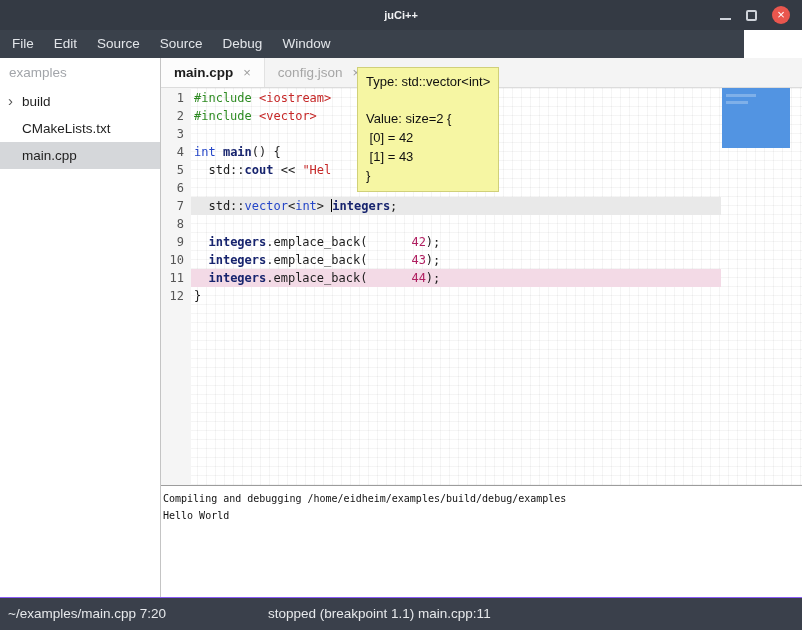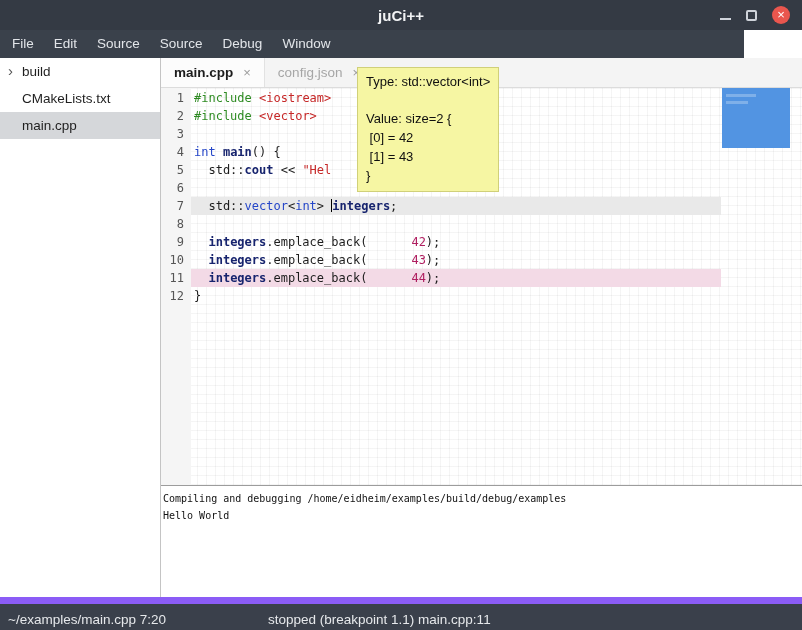--- a/index.html
+++ b/index.html
@@ -7,21 +7,21 @@
   body {
     font-family:"Liberation Sans", sans-serif;
     background:#ffffff; position:relative; overflow:hidden;
     -webkit-font-smoothing:antialiased;
   }
   .window { position:absolute; left:0; top:0; width:802px; height:630px; background:#fff; }
 
   
   .titlebar { position:absolute; left:0; top:0; width:802px; height:30px;
     background:#343a44; display:flex; align-items:center; justify-content:center; }
-  .title { color:#f2f3f5; font-size:15px; font-weight:bold; }
+  .title { color:#f2f3f5; font-size:11px; font-weight:bold; }
   .win-controls { position:absolute; right:12px; top:0; height:30px; display:flex; align-items:center; gap:15px; }
   .btn-min { width:11px; height:2px; background:#cfd3da; align-self:center; margin-top:8px; cursor:default; }
   .btn-max { width:11px; height:11px; border:2px solid #cfd3da; border-radius:2px; cursor:default; }
   .btn-close { width:18px; height:18px; border-radius:50%; background:#e9564e; color:#ffffff;
     font-size:13px; line-height:17px; text-align:center; cursor:default; }
 
   
   .menubar { position:absolute; left:0; top:30px; width:744px; height:28px;
     background:#3a414b; display:flex; align-items:stretch; padding-left:2px; }
   .menu-item { color:#e2e5e9; font-size:13.5px; padding:0 10px; line-height:28px; cursor:default; }
@@ -79,21 +79,21 @@
 
   
   .hdivider { position:absolute; left:161px; top:485px; width:641px; height:1px; background:#9c9c9c; }
   .terminal { position:absolute; left:161px; top:486px; width:641px; height:111px; background:#ffffff;
     padding:4px 2px 0 2px; font-family:"DejaVu Sans Mono", monospace; font-size:10px;
     line-height:17px; color:#111; }
   .term-line { white-space:pre; }
 
   
   .statusbar { position:absolute; left:0; top:597px; width:802px; height:33px;
-    background:#3a404b; border-top:7px solid #8b5cf6; color:#e6e8eb; font-size:13.5px; }
+    background:#3a404b; border-top:1px solid #8b5cf6; color:#e6e8eb; font-size:13.5px; }
   .status-left { position:absolute; left:8px; top:0; line-height:32px; }
   .status-center { position:absolute; left:268px; top:0; line-height:32px; }
 </style>
 </head>
 <body>
 
 <div class="window">
 
   <div class="titlebar">
     <div class="title">juCi++</div>
@@ -107,20 +107,21 @@
   <div class="menubar">
       <div class="menu-item">File</div>
       <div class="menu-item">Edit</div>
       <div class="menu-item">Source</div>
       <div class="menu-item">Source</div>
       <div class="menu-item">Debug</div>
       <div class="menu-item">Window</div>
     </div>
 
   <div class="sidebar">
+    <div class="sidebar-header">examples</div>
     <div id="tree-items">
         <div class="tree-item"><span class="expander">›</span><span>build</span></div>
         <div class="tree-item"><span>CMakeLists.txt</span></div>
         <div class="tree-item selected"><span>main.cpp</span></div>
       </div>
   </div>
   <div class="vdivider"></div>
 
   <div class="tabbar" id="tab-bar">
       <div class="tab active">

